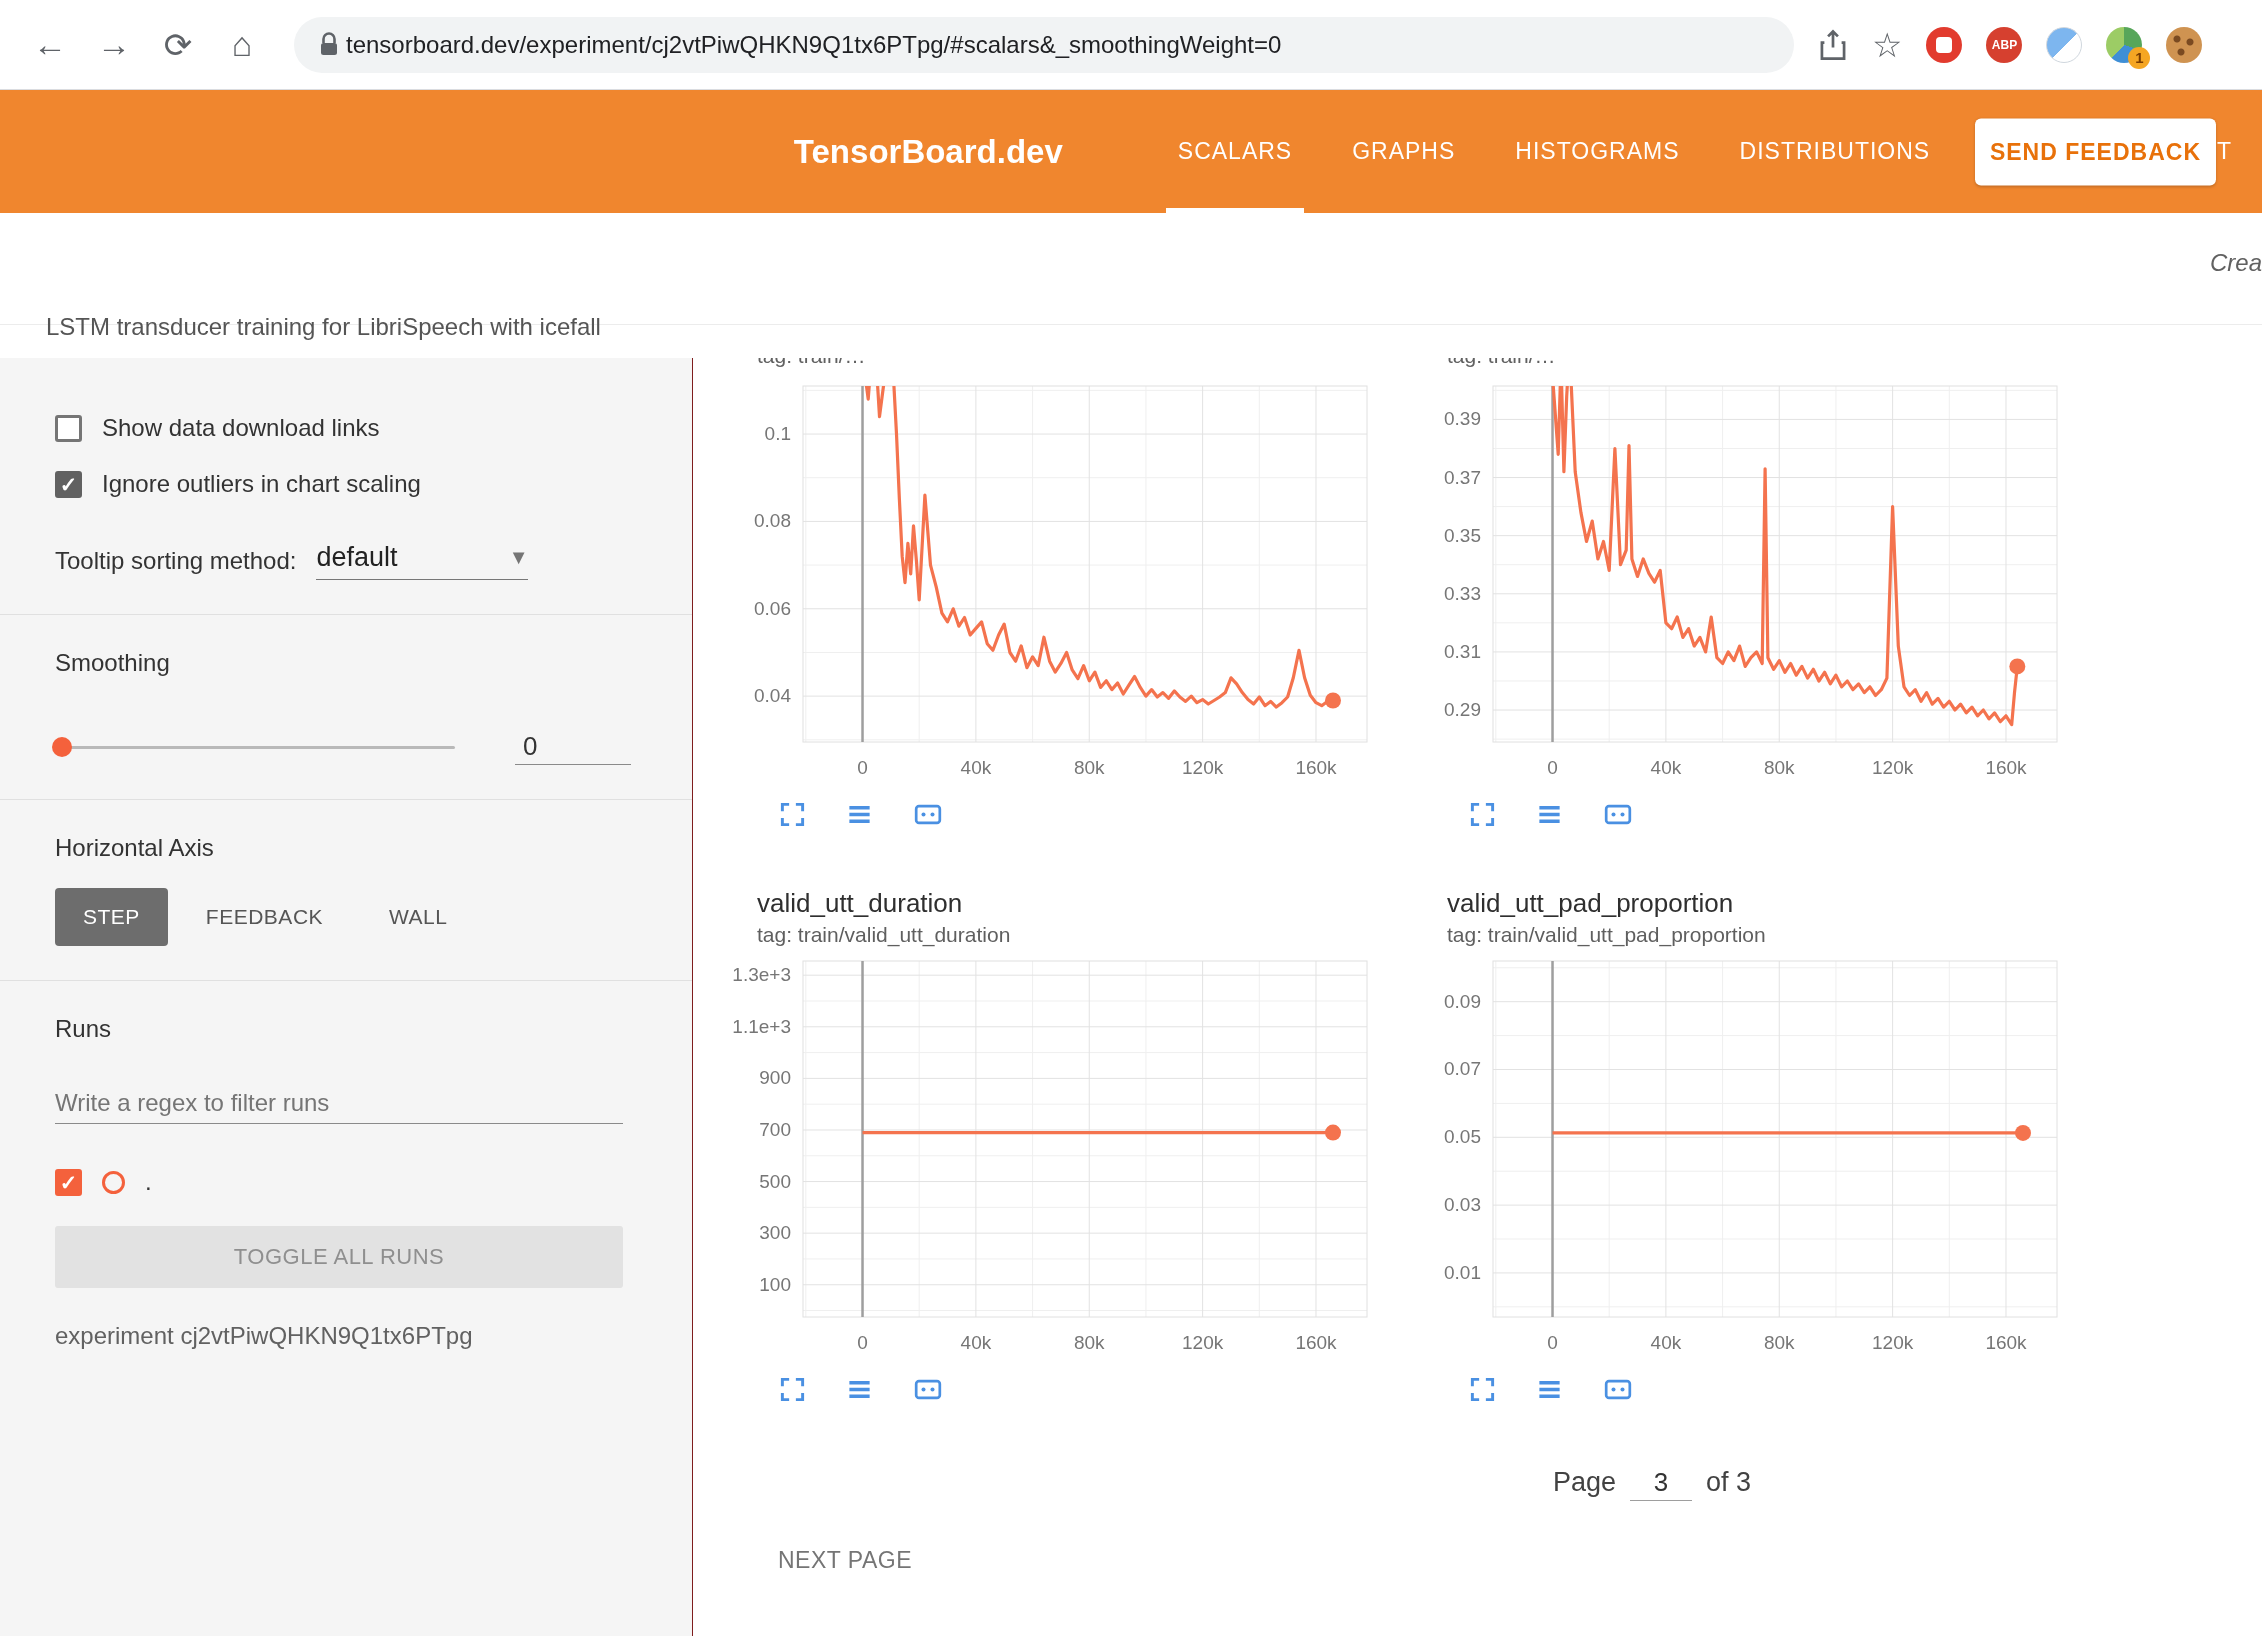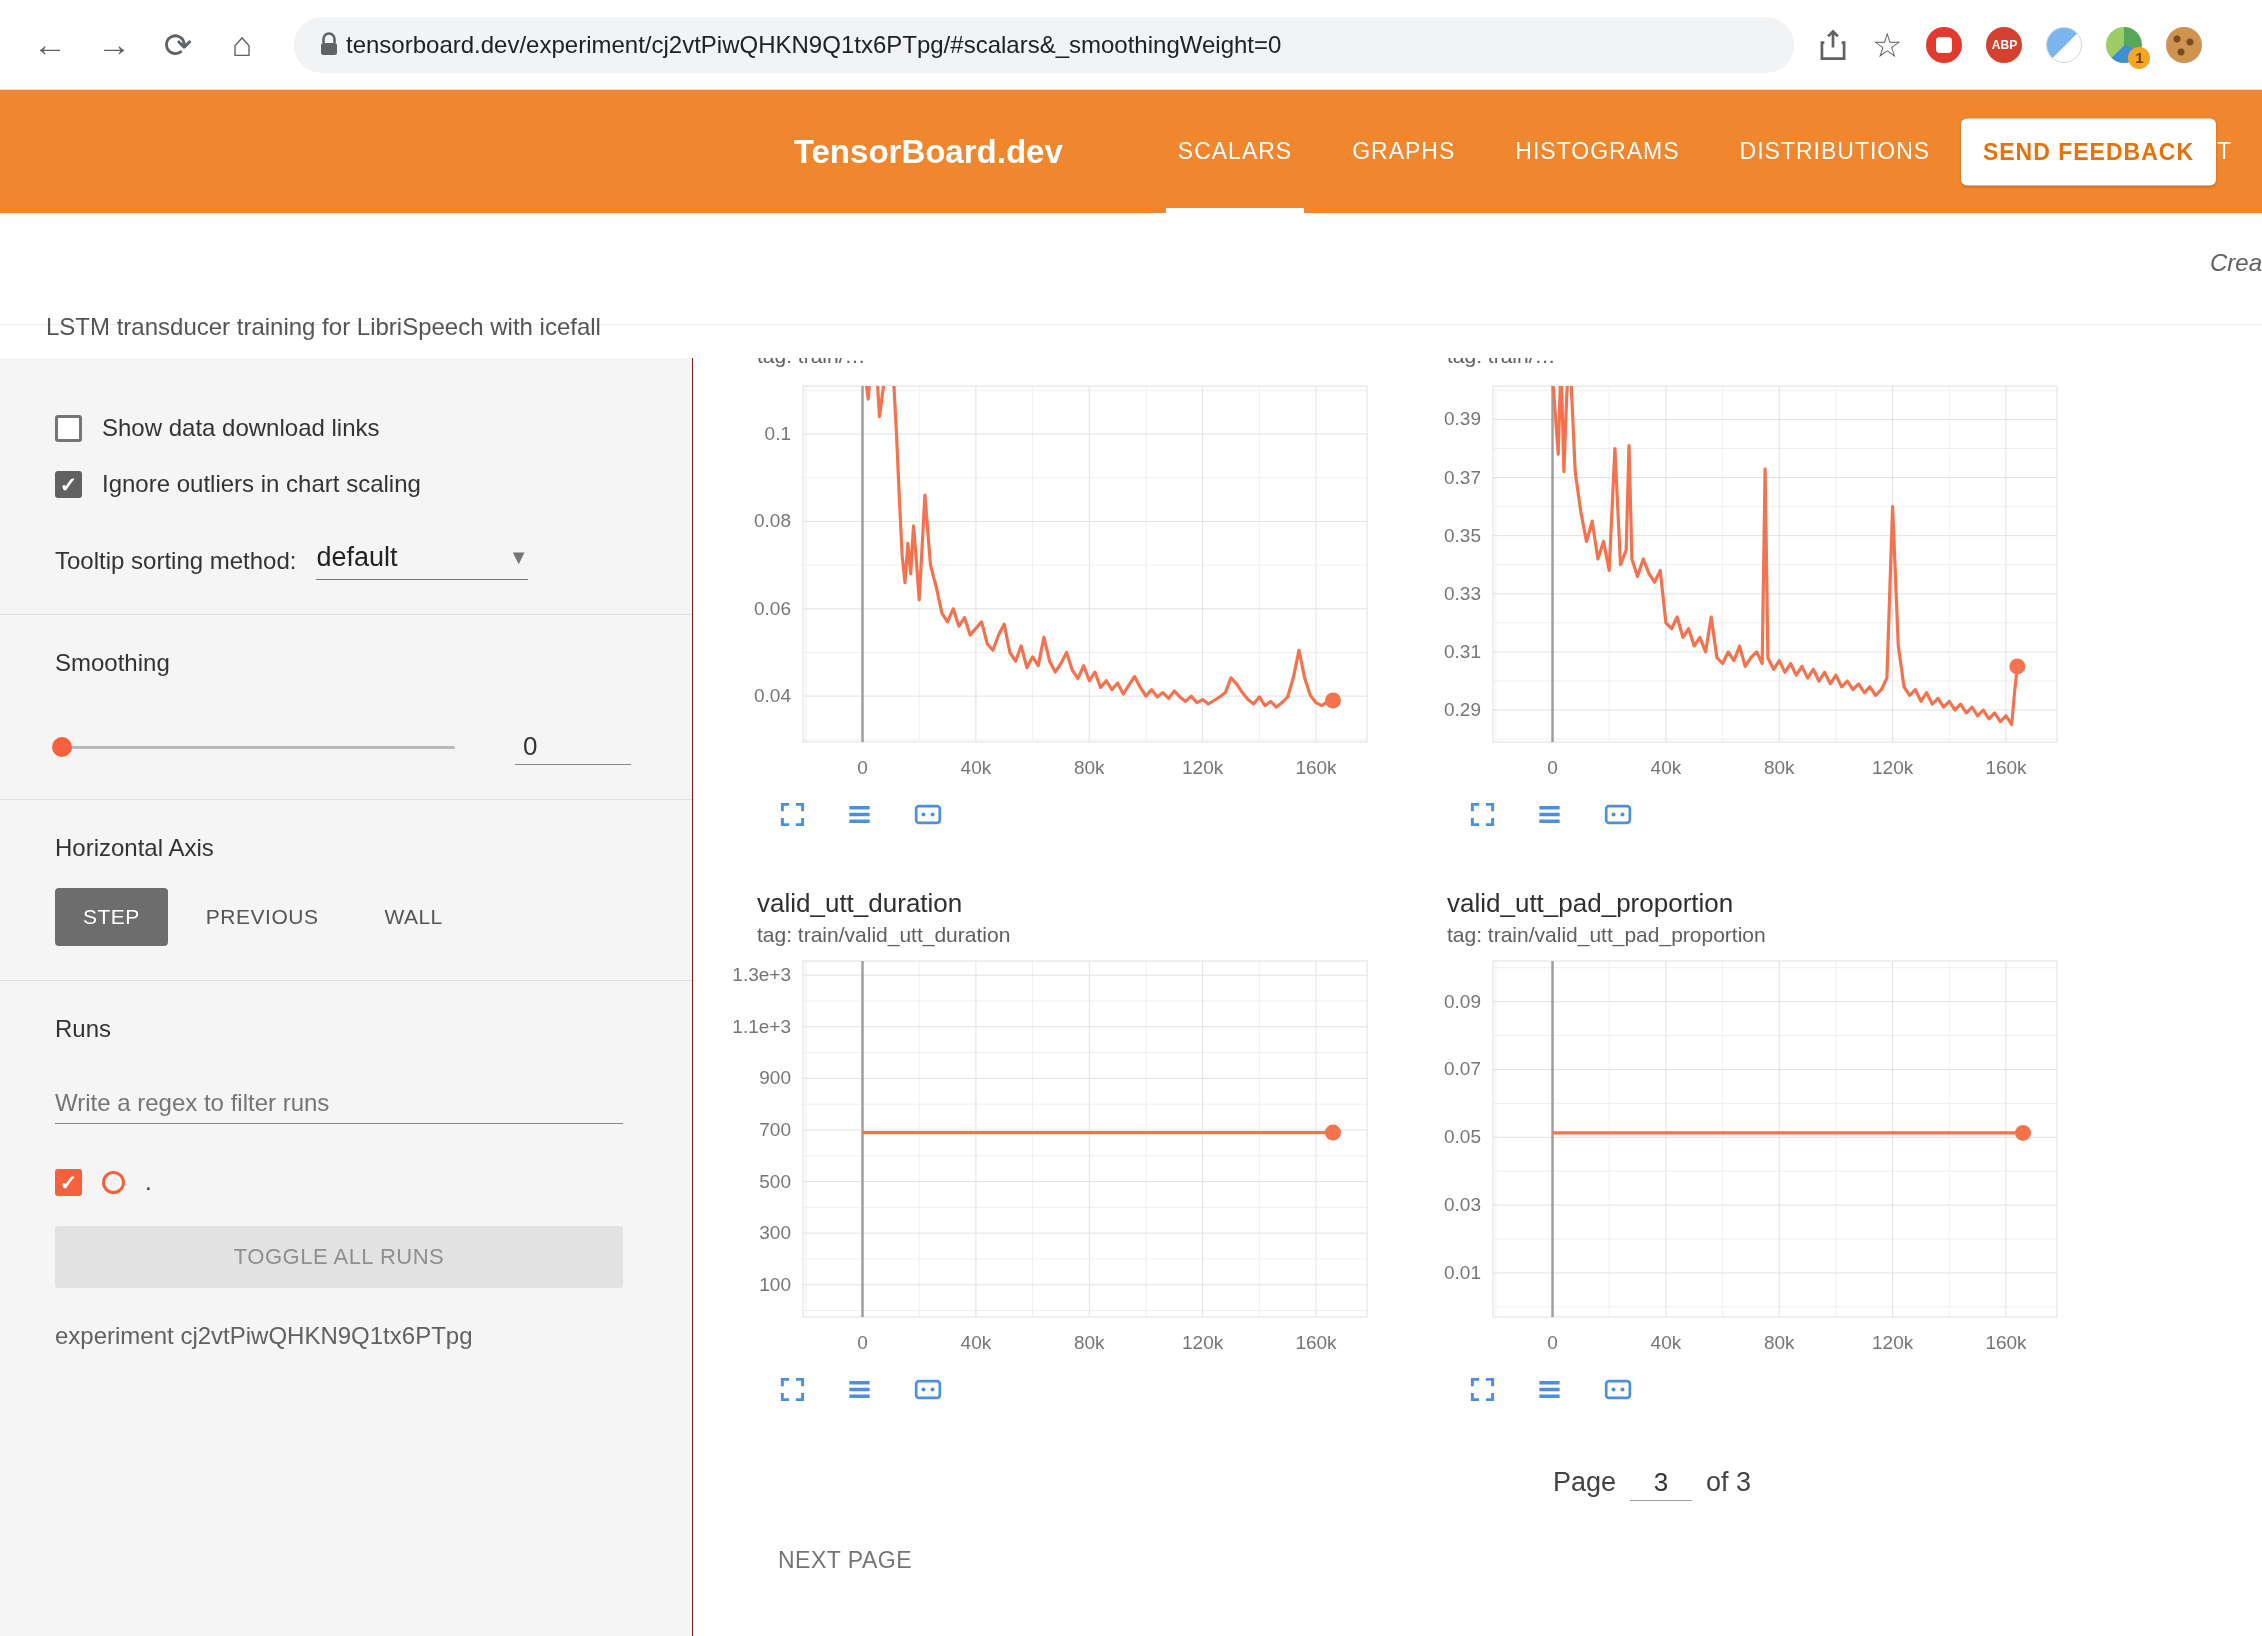--- a/index.html
+++ b/index.html
@@ -34,21 +34,21 @@
   .tb-header { position:absolute; top:90px; left:0; width:2262px; height:123px;
     background:var(--header-orange); display:flex; align-items:center;justify-content:flex-end; }
   .tb-logo { color:#fff; font-size:33px; font-weight:bold; padding-left:46px; width:400px; cursor:pointer; }
   .tb-tabs { display:flex; height:100%; align-items:stretch; }
   .tb-tab { color:#fff; font-size:23px; letter-spacing:1px; display:flex; align-items:center;
     padding:0 30px; position:relative; cursor:pointer; }
   .tb-tab.active::after { content:""; position:absolute; left:18px; right:18px; bottom:0;
     height:5px; background:#fff; }
   .feedback-btn { position:absolute; right:46px; top:50%; transform:translateY(-50%);
     background:#fff; color:#e8710a; font-size:23px; letter-spacing:1px; font-weight:bold;
-    border:none; border-radius:6px; padding:20px 22px; cursor:pointer;
+    border:none; border-radius:6px; padding:20px 15px; cursor:pointer;
     box-shadow:0 1px 3px rgba(0,0,0,.2); }
 
   
   .subheader { position:absolute; top:213px; left:0; width:2262px; height:112px; background:#fff;
     border-bottom:1px solid #ececec; }
   .created-partial { position:absolute; top:36px; right:0; font-size:24px; font-style:italic;
     color:#616161; white-space:nowrap; }
   .experiment-desc { position:absolute; left:46px; top:100px; font-size:24px; color:#555; }
 
   
@@ -202,21 +202,21 @@
         <span class="slider-thumb"></span>
       </span>
       <input class="smooth-input" value="0" style="">
     </div>
 
     <div class="divider"></div>
 
     <div class="section-title">Horizontal Axis</div>
     <div class="axis-btns">
       <button class="axis-btn sel">STEP</button>
-      <button class="axis-btn">PREVIOUS</button>
+      <button class="axis-btn">FEEDBACK</button>
       <button class="axis-btn">WALL</button>
     </div>
 
     <div class="divider"></div>
 
     <div class="section-title">Runs</div>
     <input class="regex-input" placeholder="Write a regex to filter runs" style="">
 
     <div class="run-row">
       <span class="cb checked orange"></span>

